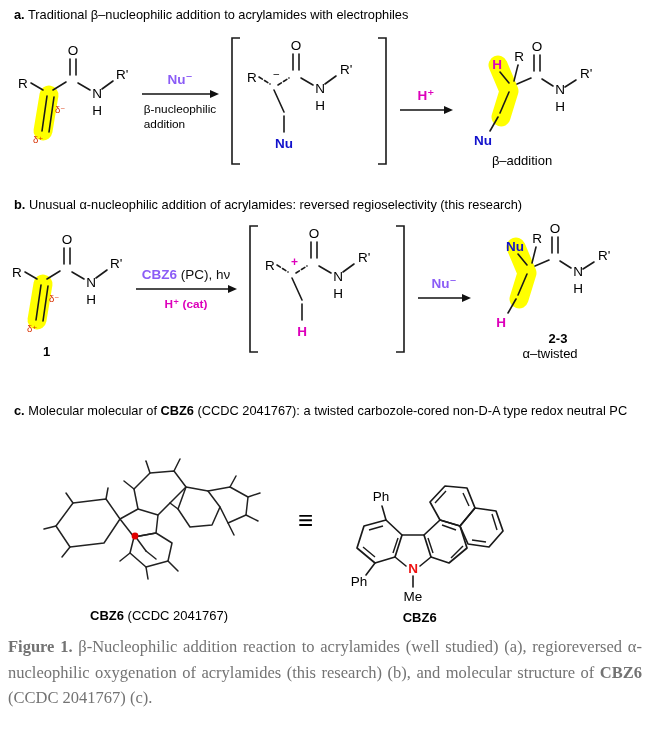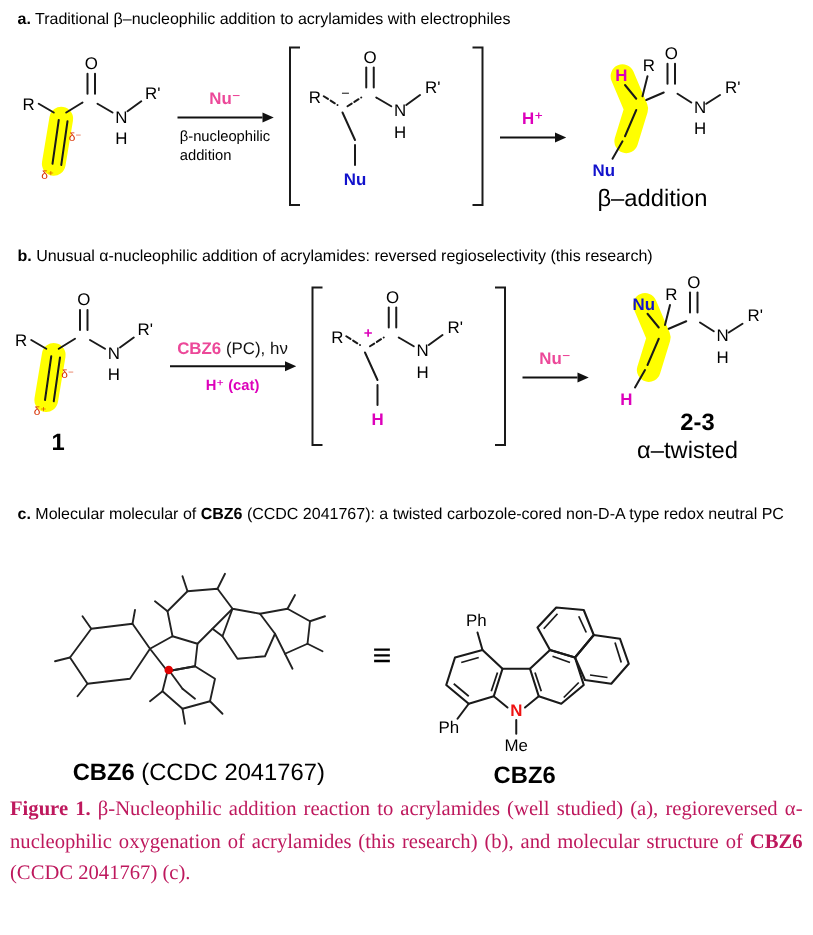--- a/index.html
+++ b/index.html
@@ -4,21 +4,21 @@
 <style>
   *{margin:0;padding:0;box-sizing:border-box}
   html,body{width:650px;height:748px;background:#fff}
   body{position:relative;overflow:hidden;font-family:"Liberation Sans","DejaVu Sans",sans-serif;color:#111}
   .hdr{position:absolute;left:14px;font-size:12.8px;color:#000;line-height:1.35}
   .row{position:absolute;display:flex;align-items:center}
   .col{display:flex;flex-direction:column;align-items:center}
   .arrow-block{display:flex;flex-direction:column;align-items:center;margin:0 3px}
   .arrow-top{font-size:13.5px;font-weight:bold;margin-bottom:1px;white-space:nowrap}
   .arrow-bottom{font-size:11.8px;text-align:left;line-height:1.2;margin-top:2px;color:#000}
-  .blue{color:#ec4899}
+  .blue{color:#8b5cf6}
   .mag{color:#dd00bb}
   .redtxt{color:#ee1111}
   .b{font-weight:bold}
   .it{}
   .arr line{stroke:#111;stroke-width:1.5}
   .arr polygon{fill:#111}
   .at{font-size:13.5px;fill:#000}
   .nu{font-size:13.5px;font-weight:bold;fill:#1212cc}
   .hmag{font-size:13.5px;font-weight:bold;fill:#dd00bb}
   .delta{font-size:9.5px;fill:#d83000}
@@ -26,23 +26,23 @@
   .chgp{font-size:12px;font-weight:bold;fill:#dd00bb}
   .nred{font-size:13.5px;font-weight:bold;fill:#ee1111}
   .bd{stroke:#1a1a1a;stroke-width:1.6;stroke-linecap:round}
   .dash{stroke-dasharray:4 2.5}
   .hl{stroke:#ffff00;stroke-width:19;stroke-linecap:round}
   .hlp{stroke:#ffff00;stroke-width:19;stroke-linecap:round;stroke-linejoin:round;fill:none}
   .br{fill:none;stroke:#1a1a1a;stroke-width:1.6}
   .wire{fill:none;stroke:#222;stroke-width:1.5;stroke-linejoin:round;stroke-linecap:round}
   .bd2{fill:none;stroke:#1a1a1a;stroke-width:1.7;stroke-linejoin:round}
   .inner{stroke:#1a1a1a;stroke-width:1.4}
-  .lbl{font-size:19px;color:#000;text-align:center;white-space:nowrap}
+  .lbl{font-size:13px;color:#000;text-align:center;white-space:nowrap}
   .equiv{font-size:26px;color:#000;margin:0 14px 30px 14px}
-  .caption{position:absolute;left:8px;top:634px;width:634px;font-family:"Liberation Serif","DejaVu Serif",serif;font-size:16.5px;line-height:1.56;text-align:justify;color:#be185d}
+  .caption{position:absolute;left:8px;top:634px;width:634px;font-family:"Liberation Serif","DejaVu Serif",serif;font-size:16.5px;line-height:1.56;text-align:justify;color:#737373}
 </style>
 </head>
 <body>
 
 <div class="hdr" style="top:6px">
   <b>a.</b><span> Traditional β–nucleophilic addition to acrylamides with electrophiles</span>
 </div>
 
 <div class="row" style="top:26px;left:12px">
 

